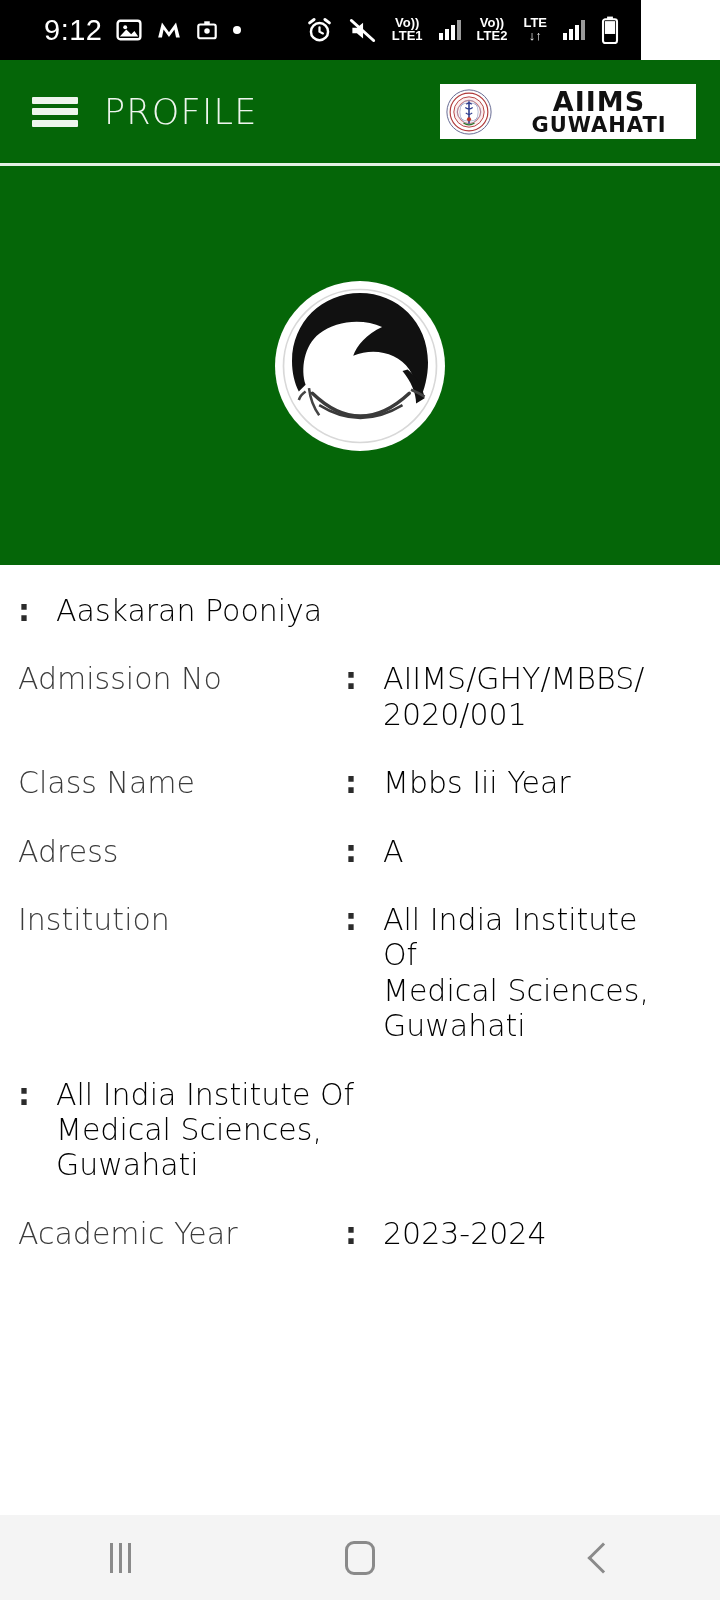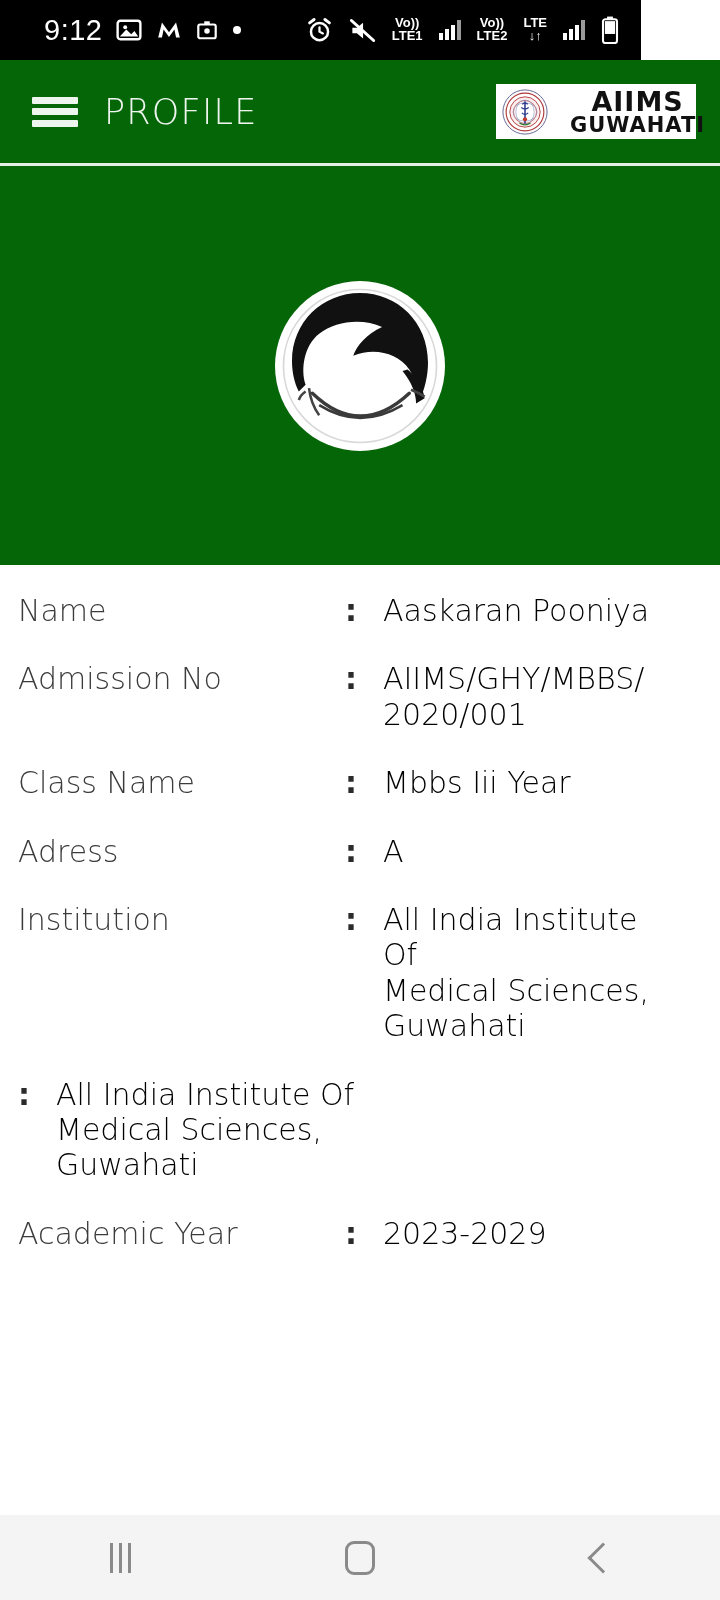--- a/index.html
+++ b/index.html
@@ -69,25 +69,25 @@
   .appbar-title{
     margin-left:26px;
     color:#eef5ee;
     font-size:35px;
     letter-spacing:1.2px;
     font-family:"DejaVu Sans", sans-serif;
     font-weight:300;
   }
   .logo-box{
     margin-left:auto;
-    width:200px; height:55px;
+    width:256px; height:55px;
     background:#ffffff;
     display:flex; align-items:center;
     padding:0 6px;
-    gap:22px;
+    gap:16px;
   }
   .logo-emblem{ width:46px; height:46px; flex:0 0 auto; }
   .logo-text{
     display:flex; flex-direction:column;
     align-items:center; justify-content:center;
     flex:1; line-height:1.0;
   }
   .logo-text .l1{
     font-size:27px; font-weight:bold; color:#111;
     letter-spacing:1px; font-family:"DejaVu Sans", sans-serif;
@@ -319,21 +319,20 @@
         <path d="M160 128 Q170 132 176 136" fill="none" stroke="#444" stroke-width="3"></path>
         <path d="M44 132 Q100 186 158 132" fill="none" stroke="#3a3a3a" stroke-width="4" stroke-linecap="round"></path>
         <path d="M52 146 Q100 176 150 146" fill="none" stroke="#3a3a3a" stroke-width="3"></path>
       </svg>
     </div>
   </div>
 
   <div class="details">
 
     <div class="row">
-      <div class="label">Name</div>
       <div class="colon">:</div>
       <div class="value">Aaskaran Pooniya</div>
     </div>
 
     <div class="row">
       <div class="label">Admission No</div>
       <div class="colon">:</div>
       <div class="value">AIIMS/GHY/MBBS/
 2020/001</div>
     </div>
@@ -361,21 +360,21 @@
     <div class="row">
       <div class="colon">:</div>
       <div class="value">All India Institute Of
 Medical Sciences,
 Guwahati</div>
     </div>
 
     <div class="row">
       <div class="label">Academic Year</div>
       <div class="colon">:</div>
-      <div class="value">2023-2029</div>
+      <div class="value">2023-2024</div>
     </div>
 
   </div>
 
   <div class="navbar">
     <div class="nav-btn">
       <span class="nav-recent">
           <i></i>
           <i></i>
           <i></i>

